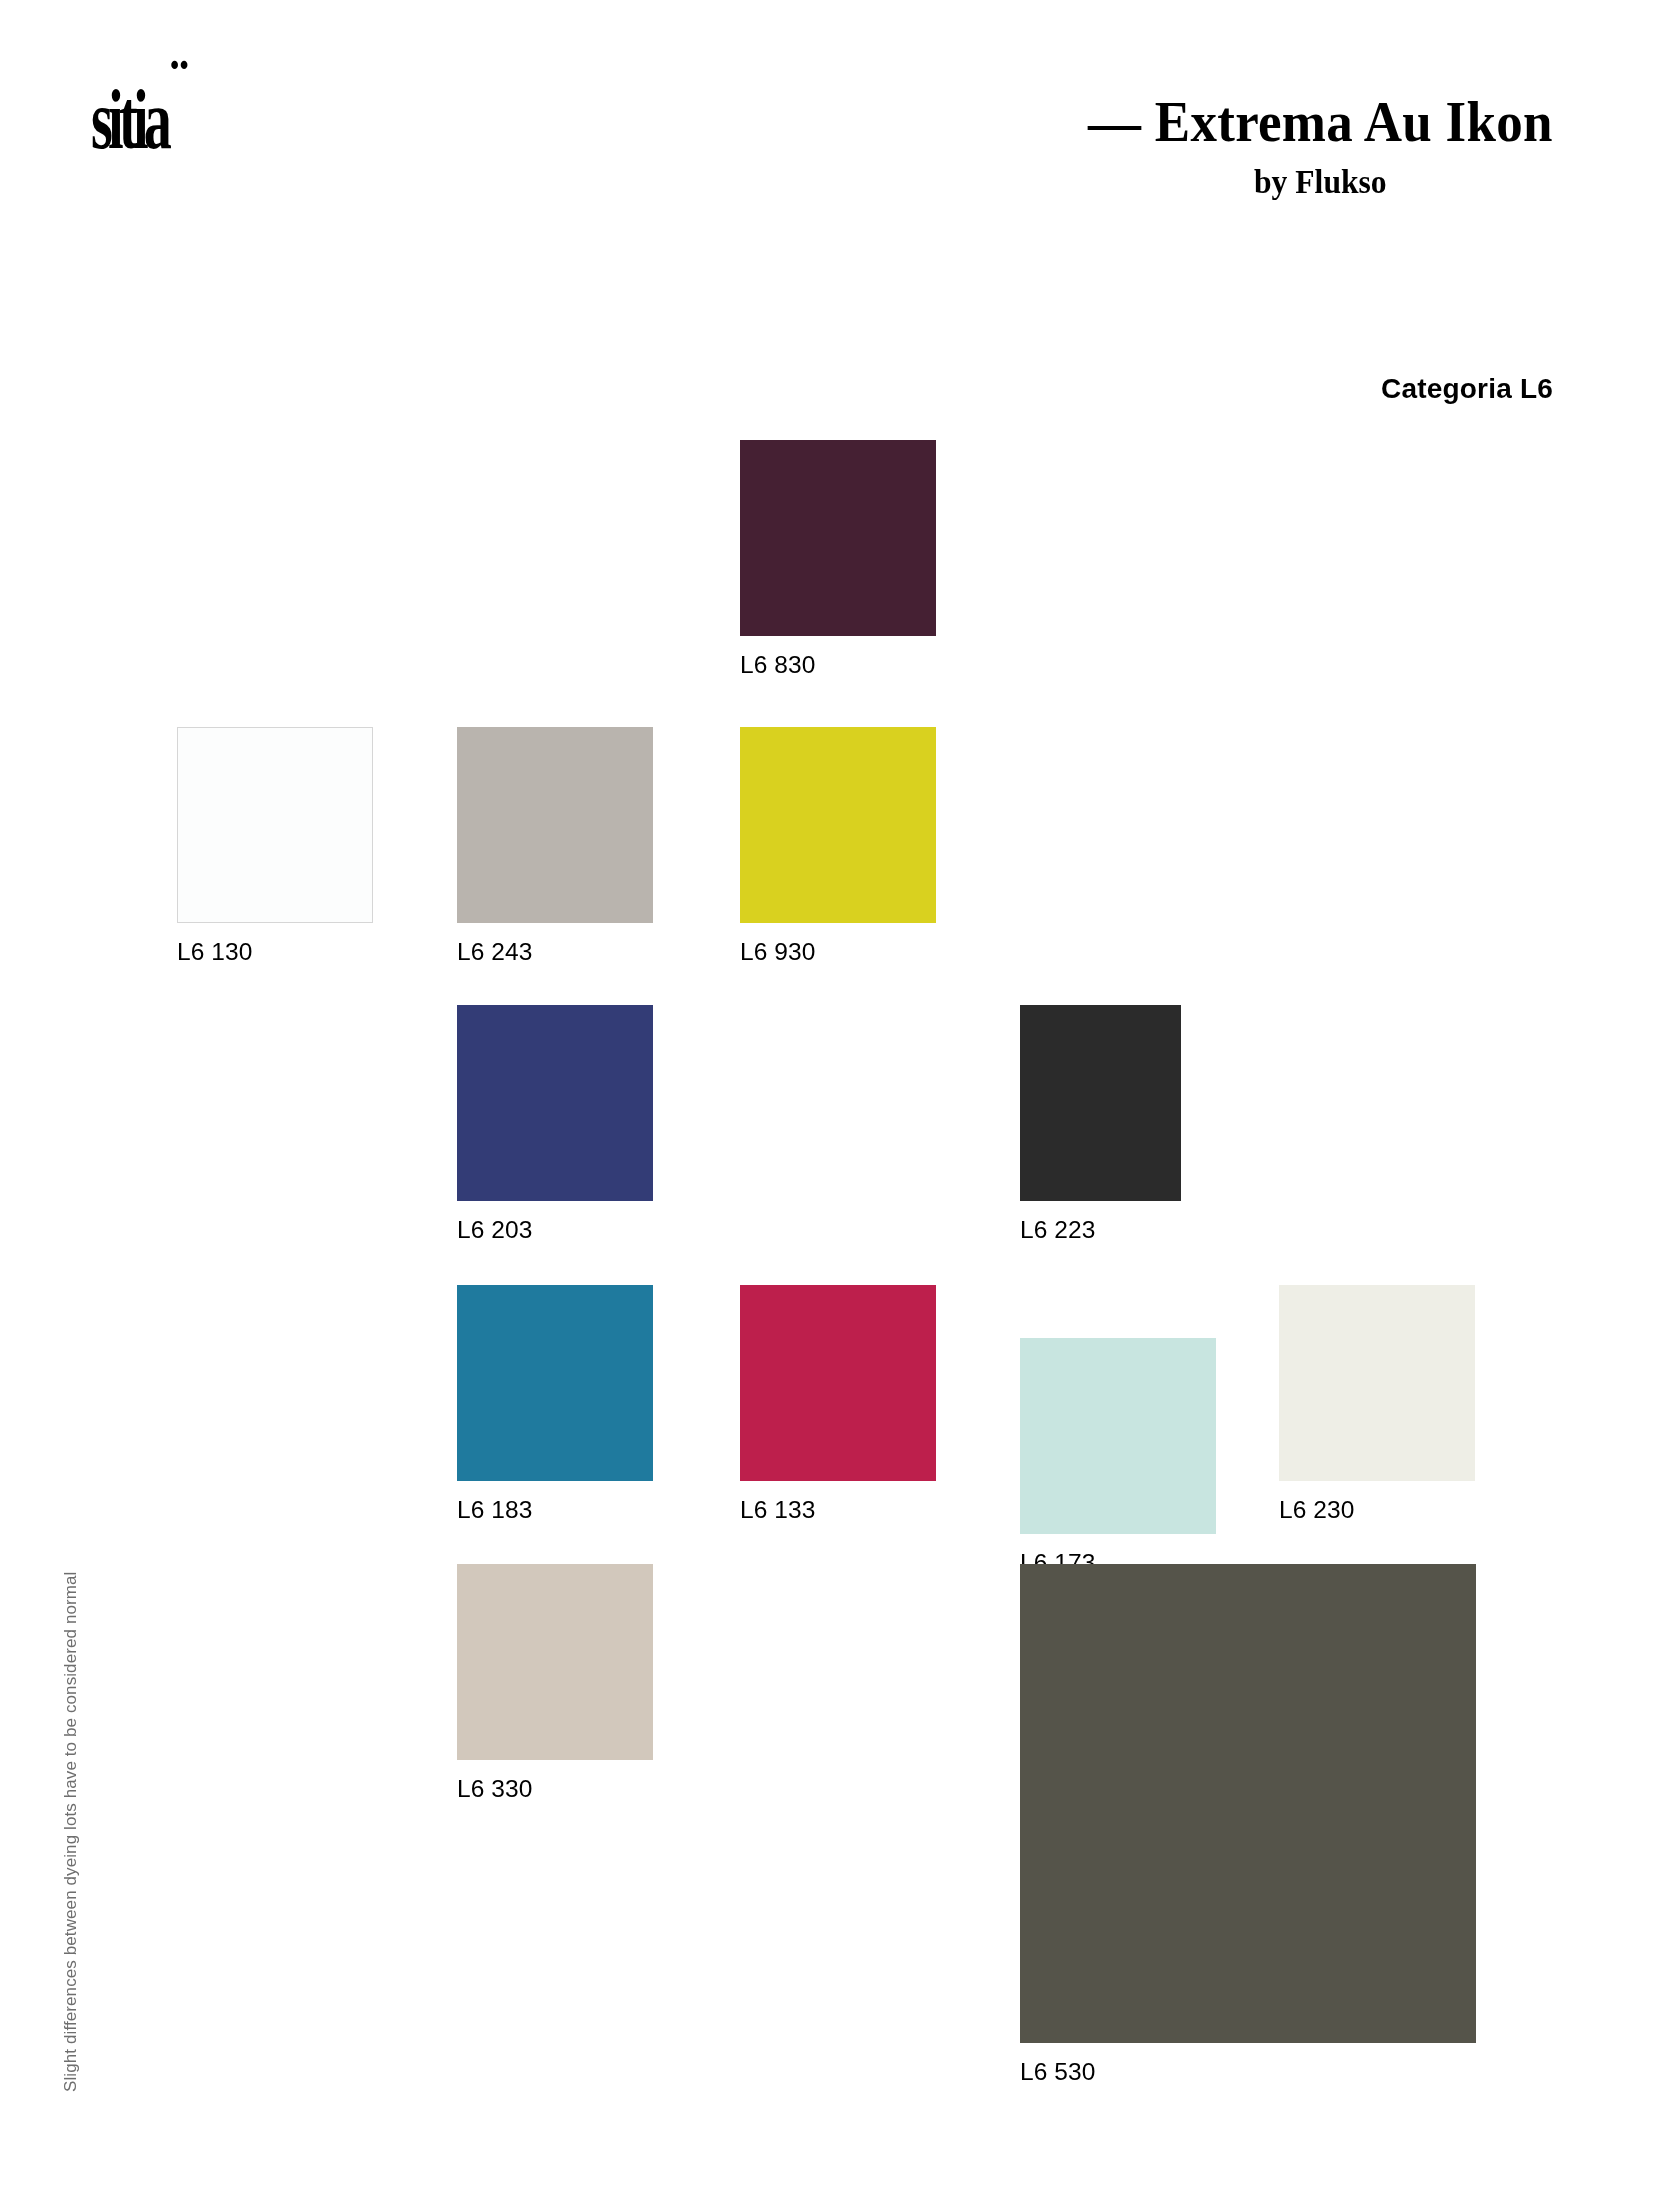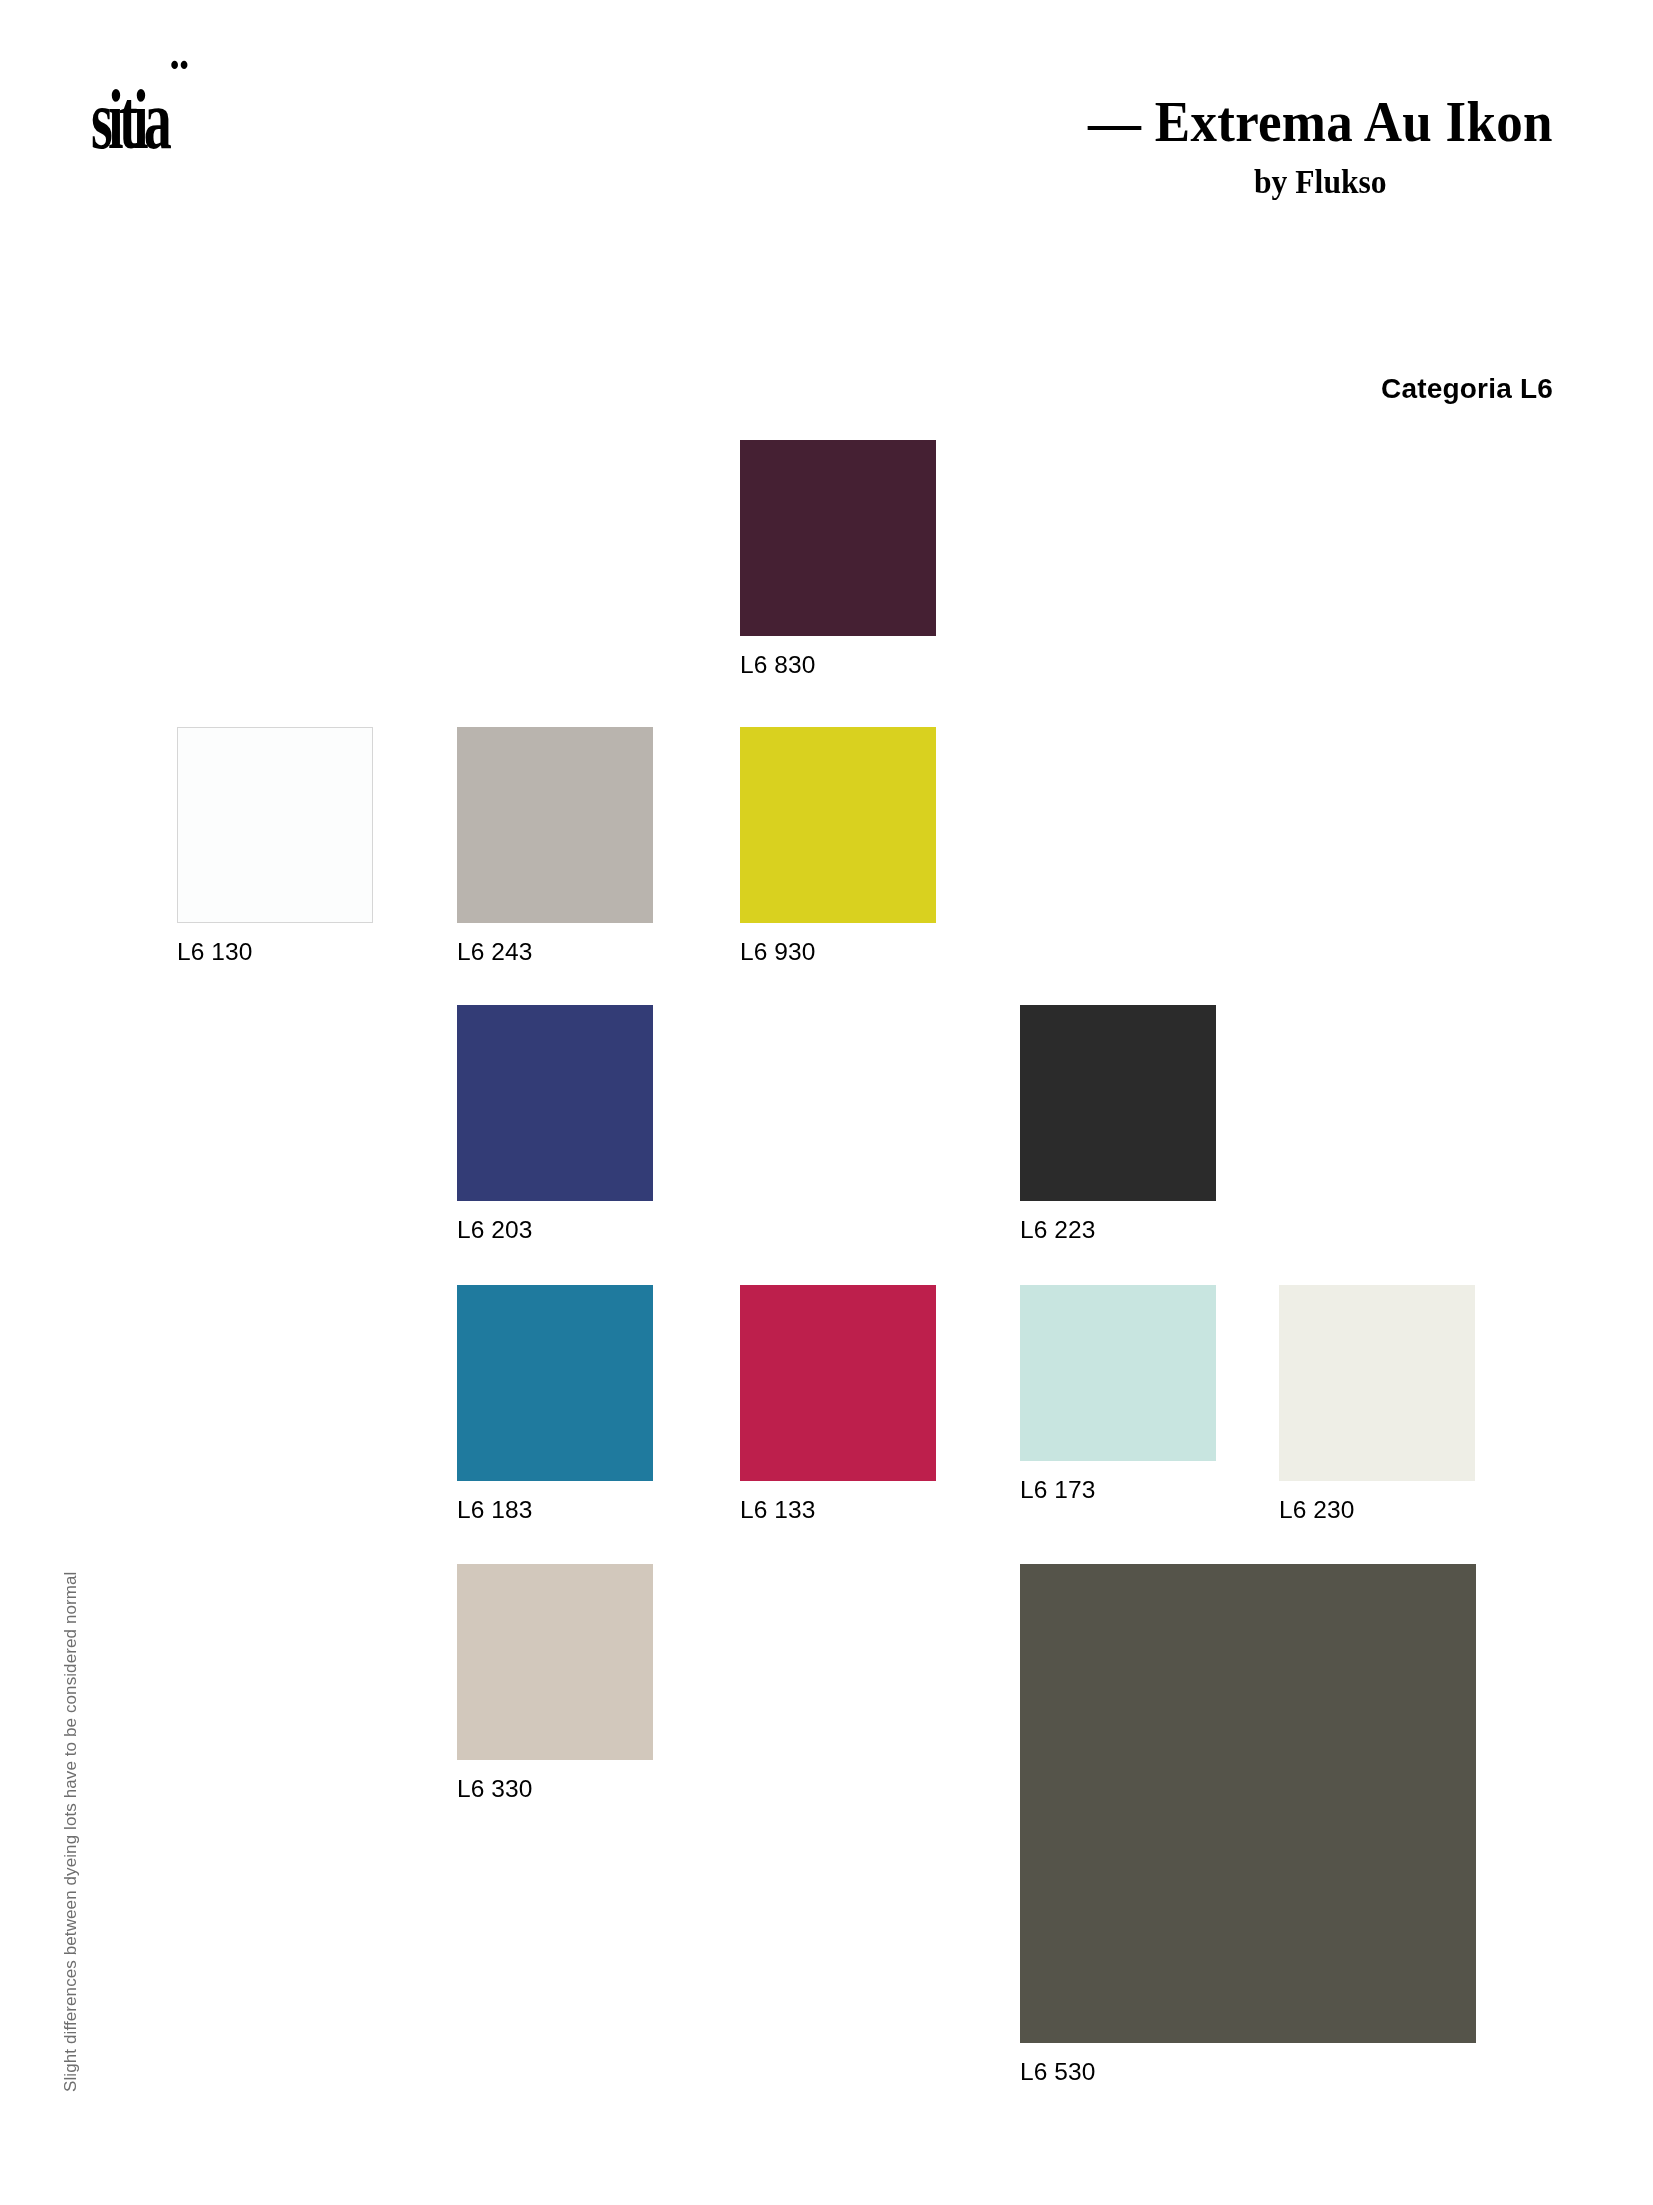--- a/index.html
+++ b/index.html
@@ -167,33 +167,33 @@
         <div class="caption">L6 243</div>
       </div>
       <div class="swatch" style="left: 740px; top: 727px; width: 196px; height: 196px;">
         <div class="chip" style="background: rgb(217, 209, 31);"></div>
         <div class="caption">L6 930</div>
       </div>
       <div class="swatch" style="left: 457px; top: 1005px; width: 196px; height: 196px;">
         <div class="chip" style="background: rgb(51, 60, 118);"></div>
         <div class="caption">L6 203</div>
       </div>
-      <div class="swatch" style="left: 1020px; top: 1005px; width: 196px; height: 196px;">
+      <div class="swatch" style="left: 1020px; top: 1005px; width: 161px; height: 196px;">
         <div class="chip" style="background: rgb(43, 43, 43);"></div>
         <div class="caption">L6 223</div>
       </div>
       <div class="swatch" style="left: 457px; top: 1285px; width: 196px; height: 196px; border-radius: 7px;">
         <div class="chip" style="background: rgb(31, 122, 158);"></div>
         <div class="caption">L6 183</div>
       </div>
       <div class="swatch" style="left: 740px; top: 1285px; width: 196px; height: 196px;">
         <div class="chip" style="background: rgb(189, 31, 76);"></div>
         <div class="caption">L6 133</div>
       </div>
-      <div class="swatch" style="left: 1020px; top: 1285px; width: 196px; height: 176px;">
+      <div class="swatch" style="left: 1020px; top: 1338px; width: 196px; height: 196px;">
         <div class="chip" style="background: rgb(200, 229, 224);"></div>
         <div class="caption">L6 173</div>
       </div>
       <div class="swatch" style="left: 1279px; top: 1285px; width: 196px; height: 196px;">
         <div class="chip" style="background: rgb(238, 238, 230);"></div>
         <div class="caption">L6 230</div>
       </div>
       <div class="swatch" style="left: 457px; top: 1564px; width: 196px; height: 196px;">
         <div class="chip" style="background: rgb(210, 200, 188);"></div>
         <div class="caption">L6 330</div>

